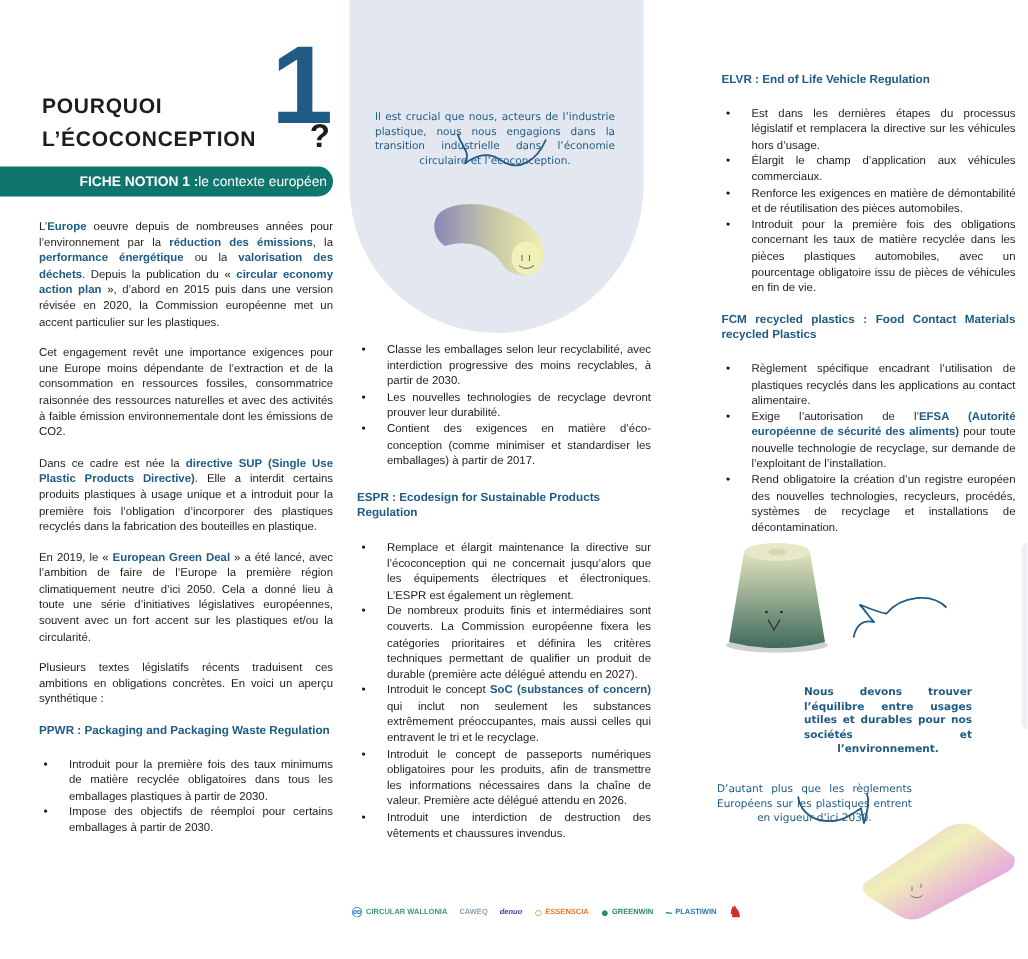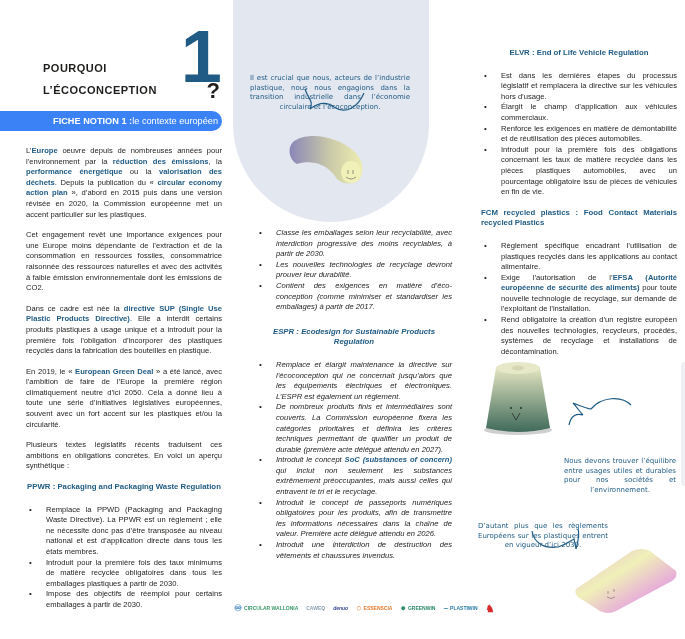--- a/index.html
+++ b/index.html
@@ -5,46 +5,46 @@
   html, body { margin: 0; padding: 0; }
   body {
     width: 685px; height: 639px; position: relative; overflow: hidden;
     background: #ffffff;
     font-family: "Liberation Sans", sans-serif;
     color: #1d1d1b;
   }
   .col { position: absolute; font-size: 7.6px; line-height: 10.6px; text-align: justify; }
   .col p { margin: 0 0 10px 0; }
   .hl { color: #1f5b84; font-weight: bold; }
-  .section-title { color: #1f5b84; font-weight: bold; font-size: 7.8px; margin: 0 0 12px 0; text-align: center; }
+  .section-title { color: #1f5b84; font-weight: bold; font-size: 7.8px; margin: 0 0 12px 0; text-align: left; }
   ul { margin: 0 0 10px 0; padding: 0; list-style: none; }
   ul li { position: relative; padding-left: 20px; margin: 0; }
   ul li::before { content: "\2022"; position: absolute; left: 3px; top: 0; font-size: 8px; }
 
   
   .title-block { position: absolute; left: 26px; top: 22px; width: 200px; height: 90px; }
   .big-num { position: absolute; right: 4px; top: 0; font-size: 74px; font-weight: bold; color: #1f5b84; line-height: 70px; }
-  .title-line { position: absolute; left: 17px; font-size: 11px; font-weight: bold; color: #1d1d1b; letter-spacing: 0.5px; }
+  .title-line { position: absolute; left: 2px; font-size: 14px; font-weight: bold; color: #1d1d1b; letter-spacing: 0.5px; }
   .title-q { position: absolute; right: 6px; top: 56px; font-size: 22px; font-weight: bold; color: #1d1d1b; }
   .band {
     position: absolute; left: 0; top: 111px; width: 222px; height: 20px;
-    background: #3b82f6; border-radius: 0 10px 10px 0;
+    background: #0f766e; border-radius: 0 10px 10px 0;
     color: #ffffff; font-size: 9.2px; font-weight: bold;
     display: flex; align-items: center; justify-content: flex-end; padding-right: 4px; box-sizing: border-box;
   }
   .band .light { font-weight: normal; }
 
   
   .shield {
     position: absolute; left: 233px; top: -10px; width: 196px; height: 232px;
     background: #e3e7f0; border-radius: 0 0 98px 98px;
   }
   .hand { font-family: "DejaVu Sans", sans-serif; color: #1f5b84; font-size: 7px; line-height: 9.5px; margin-top: 32px; }
   .quote1 { position: absolute; left: 250px; top: 42px; width: 160px; text-align: justify; text-align-last: center; }
-  .quote2 { position: absolute; left: 564px; top: 425px; width: 112px; text-align: justify; text-align-last: center; }
+  .quote2 { position: absolute; left: 536px; top: 425px; width: 112px; text-align: justify; text-align-last: center; font-weight: bold; }
   .quote3 { position: absolute; left: 478px; top: 490px; width: 130px; text-align: justify; text-align-last: center; }
 
   .right-panel { position: absolute; left: 681px; top: 362px; width: 10px; height: 124px; background: #eef0f4; border-radius: 4px 0 0 4px; }
 
   .logos { position: absolute; left: 234px; top: 601px; height: 14px; display: flex; align-items: center; gap: 8px; }
   .logo { font-size: 5px; font-weight: bold; display: flex; align-items: center; gap: 2px; }
 </style>
 </head>
 <body>
 
@@ -79,27 +79,26 @@
 </svg>
 
 <div class="col" style="left:26px; top:146px; width:196px;">
   <p><span>L’</span><span class="hl">Europe</span><span> oeuvre depuis de nombreuses années pour l’environnement par la </span><span class="hl">réduction des émissions</span><span>, la </span><span class="hl">performance énergétique</span><span> ou la </span><span class="hl">valorisation des déchets</span><span>. Depuis la publication du « </span><span class="hl">circular economy action plan</span><span> », d’abord en 2015 puis dans une version révisée en 2020, la Commission européenne met un accent particulier sur les plastiques.</span></p>
   <p>Cet engagement revêt une importance exigences pour une Europe moins dépendante de l’extraction et de la consommation en ressources fossiles, consommatrice raisonnée des ressources naturelles et avec des activités à faible émission environnementale dont les émissions de CO2.</p>
   <p><span>Dans ce cadre est née la </span><span class="hl">directive SUP (Single Use Plastic Products Directive)</span><span>. Elle a interdit certains produits plastiques à usage unique et a introduit pour la première fois l’obligation d’incorporer des plastiques recyclés dans la fabrication des bouteilles en plastique.</span></p>
   <p><span>En 2019, le « </span><span class="hl">European Green Deal</span><span> » a été lancé, avec l’ambition de faire de l’Europe la première région climatiquement neutre d’ici 2050. Cela a donné lieu à toute une série d’initiatives législatives européennes, souvent avec un fort accent sur les plastiques et/ou la circularité.</span></p>
   <p>Plusieurs textes législatifs récents traduisent ces ambitions en obligations concrètes. En voici un aperçu synthétique :</p>
   <div class="section-title">PPWR : Packaging and Packaging Waste Regulation</div>
   <ul>
-    <li>Remplace la PPWD (Packaging and Packaging Waste Directive). La PPWR est un règlement ; elle ne nécessite donc pas d’être transposée au niveau national et est d’application directe dans tous les états membres.</li>
     <li>Introduit pour la première fois des taux minimums de matière recyclée obligatoires dans tous les emballages plastiques à partir de 2030.</li>
     <li>Impose des objectifs de réemploi pour certains emballages à partir de 2030.</li>
   </ul>
 </div>
 
-<div class="col" style="left:256px; top:228px; width:196px;font-style:italic;">
+<div class="col" style="left:238px; top:228px; width:196px;">
   <ul>
     <li>Classe les emballages selon leur recyclabilité, avec interdiction progressive des moins recyclables, à partir de 2030.</li>
     <li>Les nouvelles technologies de recyclage devront prouver leur durabilité.</li>
     <li>Contient des exigences en matière d’éco-conception (comme minimiser et standardiser les emballages) à partir de 2017.</li>
   </ul>
   <div class="section-title" style="margin-top:14px;">ESPR : Ecodesign for Sustainable Products Regulation</div>
   <ul>
     <li>Remplace et élargit maintenance la directive sur l’écoconception qui ne concernait jusqu’alors que les équipements électriques et électroniques. L’ESPR est également un règlement.</li>
     <li>De nombreux produits finis et intermédiaires sont couverts. La Commission européenne fixera les catégories prioritaires et définira les critères techniques permettant de qualifier un produit de durable (première acte délégué attendu en 2027).</li>
     <li><span>Introduit le concept </span><span class="hl">SoC (substances of concern)</span><span> qui inclut non seulement les substances extrêmement préoccupantes, mais aussi celles qui entravent le tri et le recyclage.</span></li>

